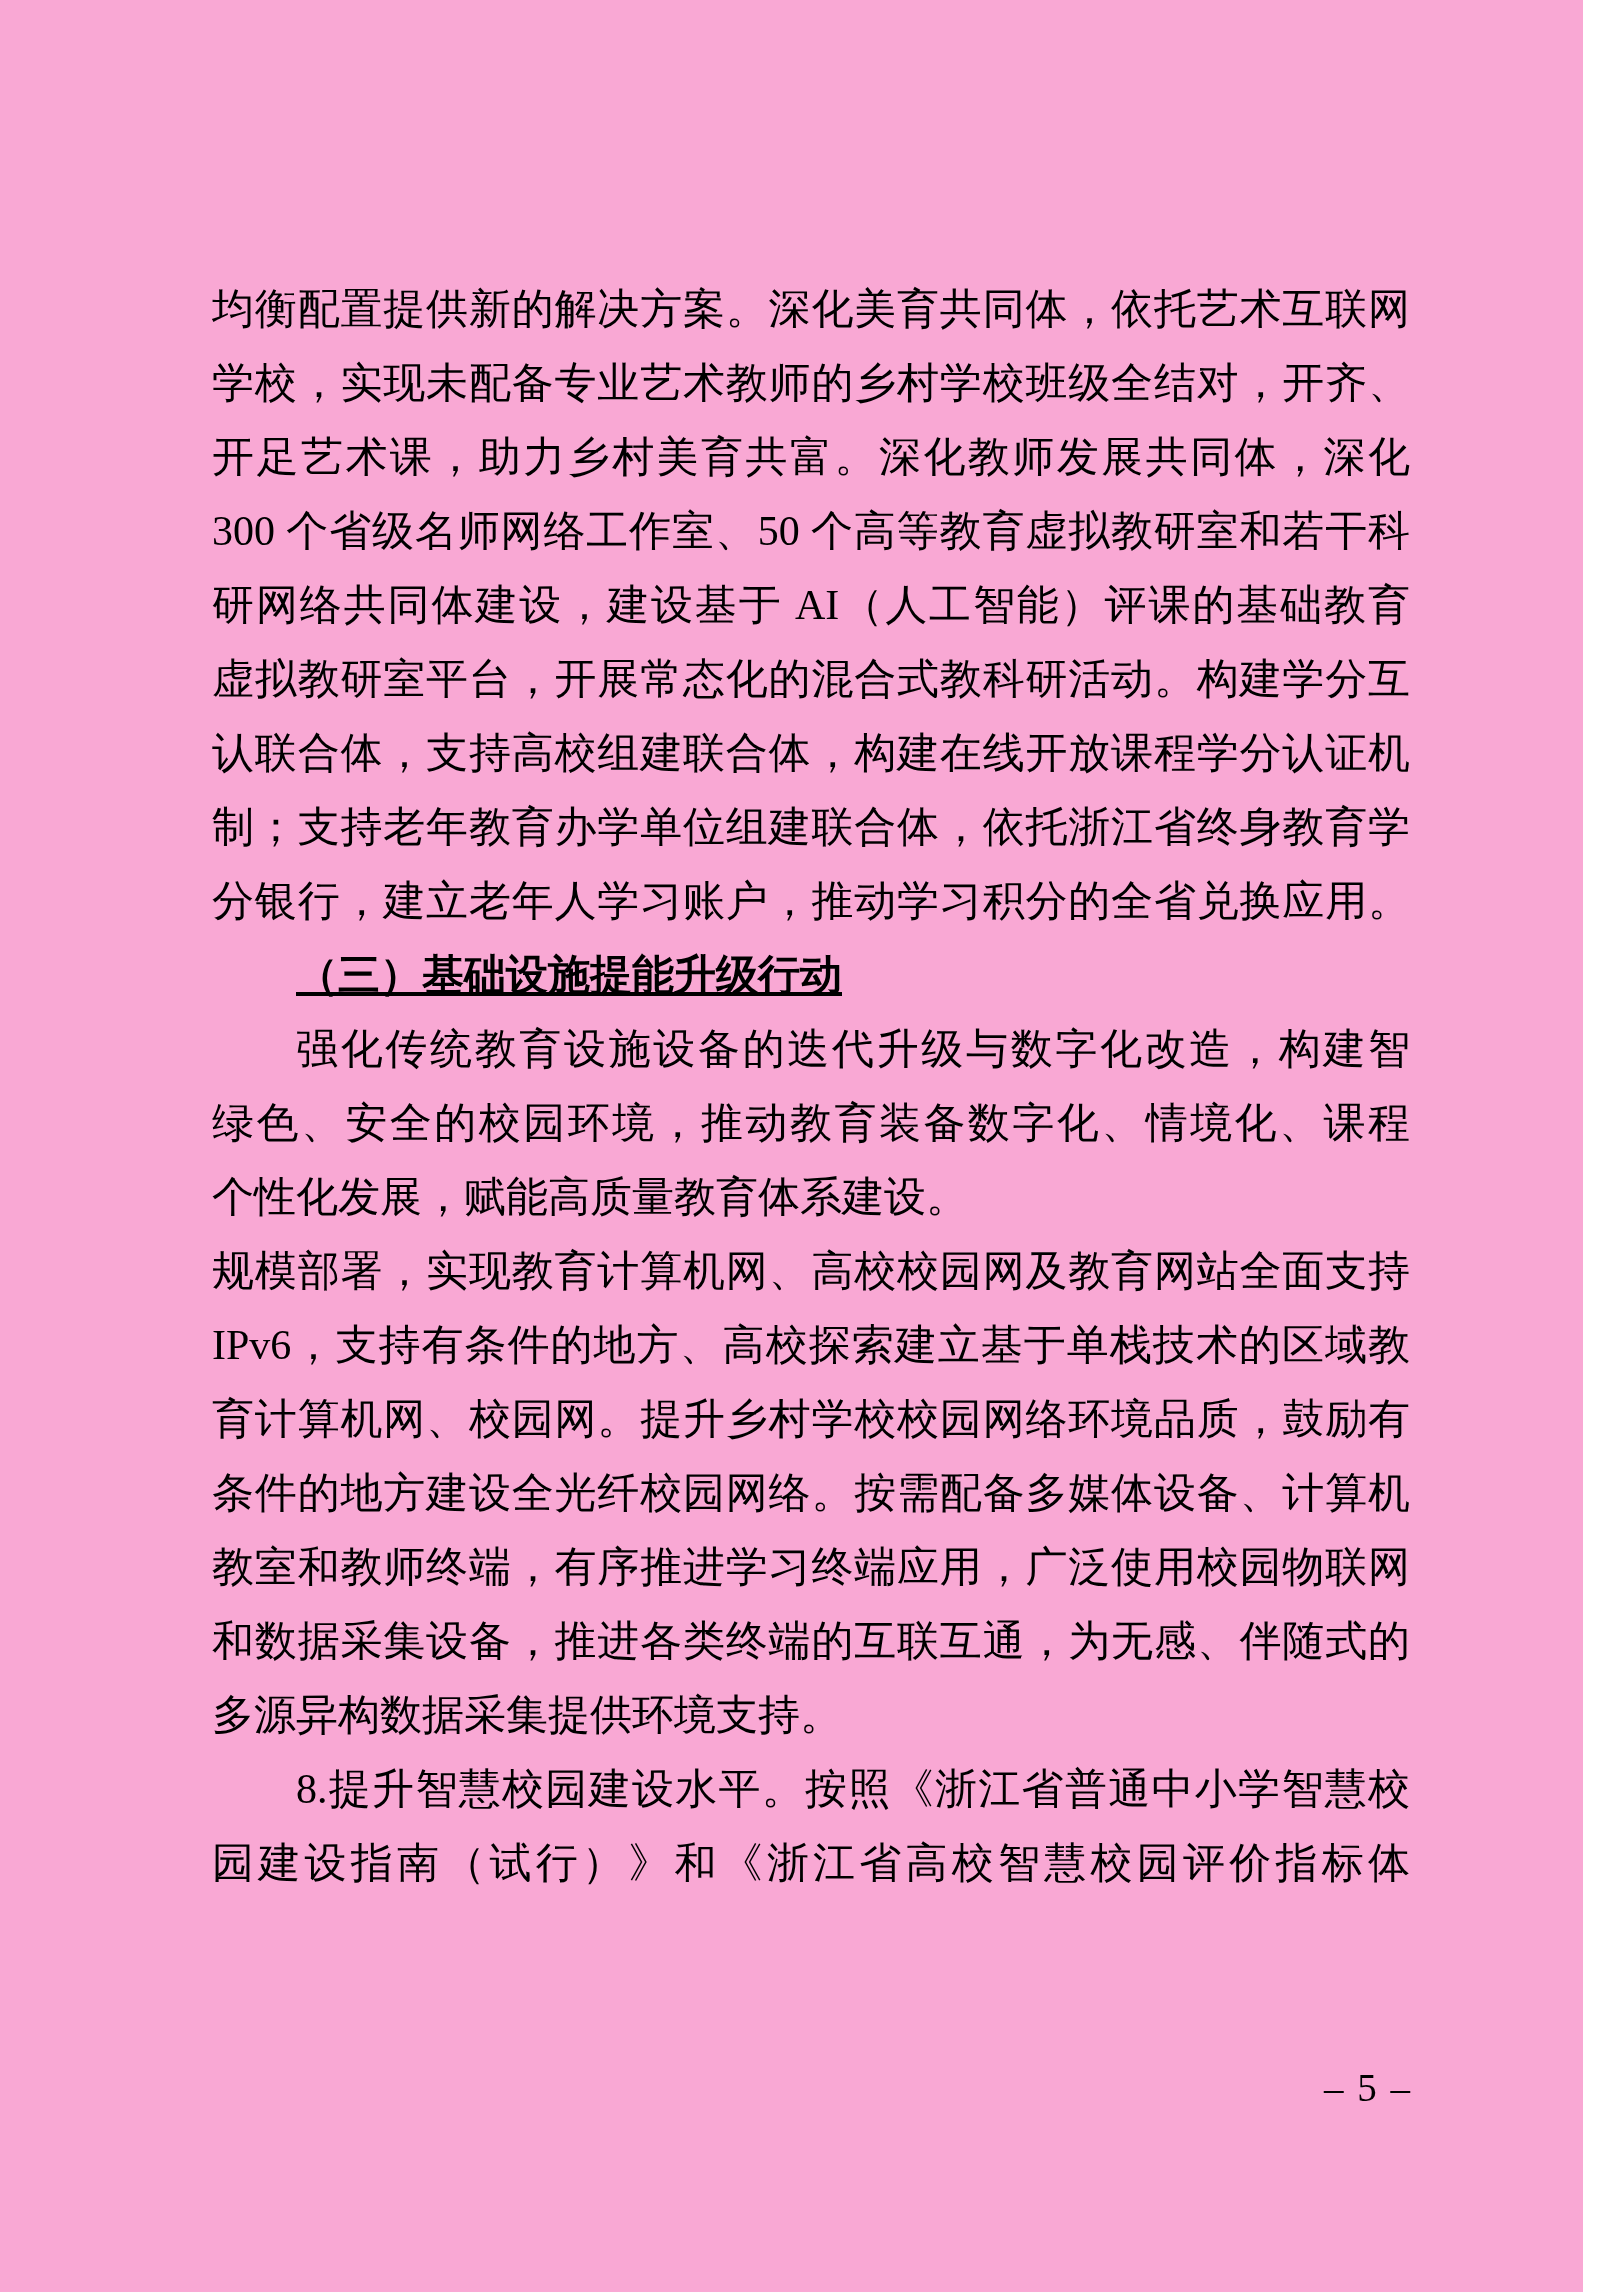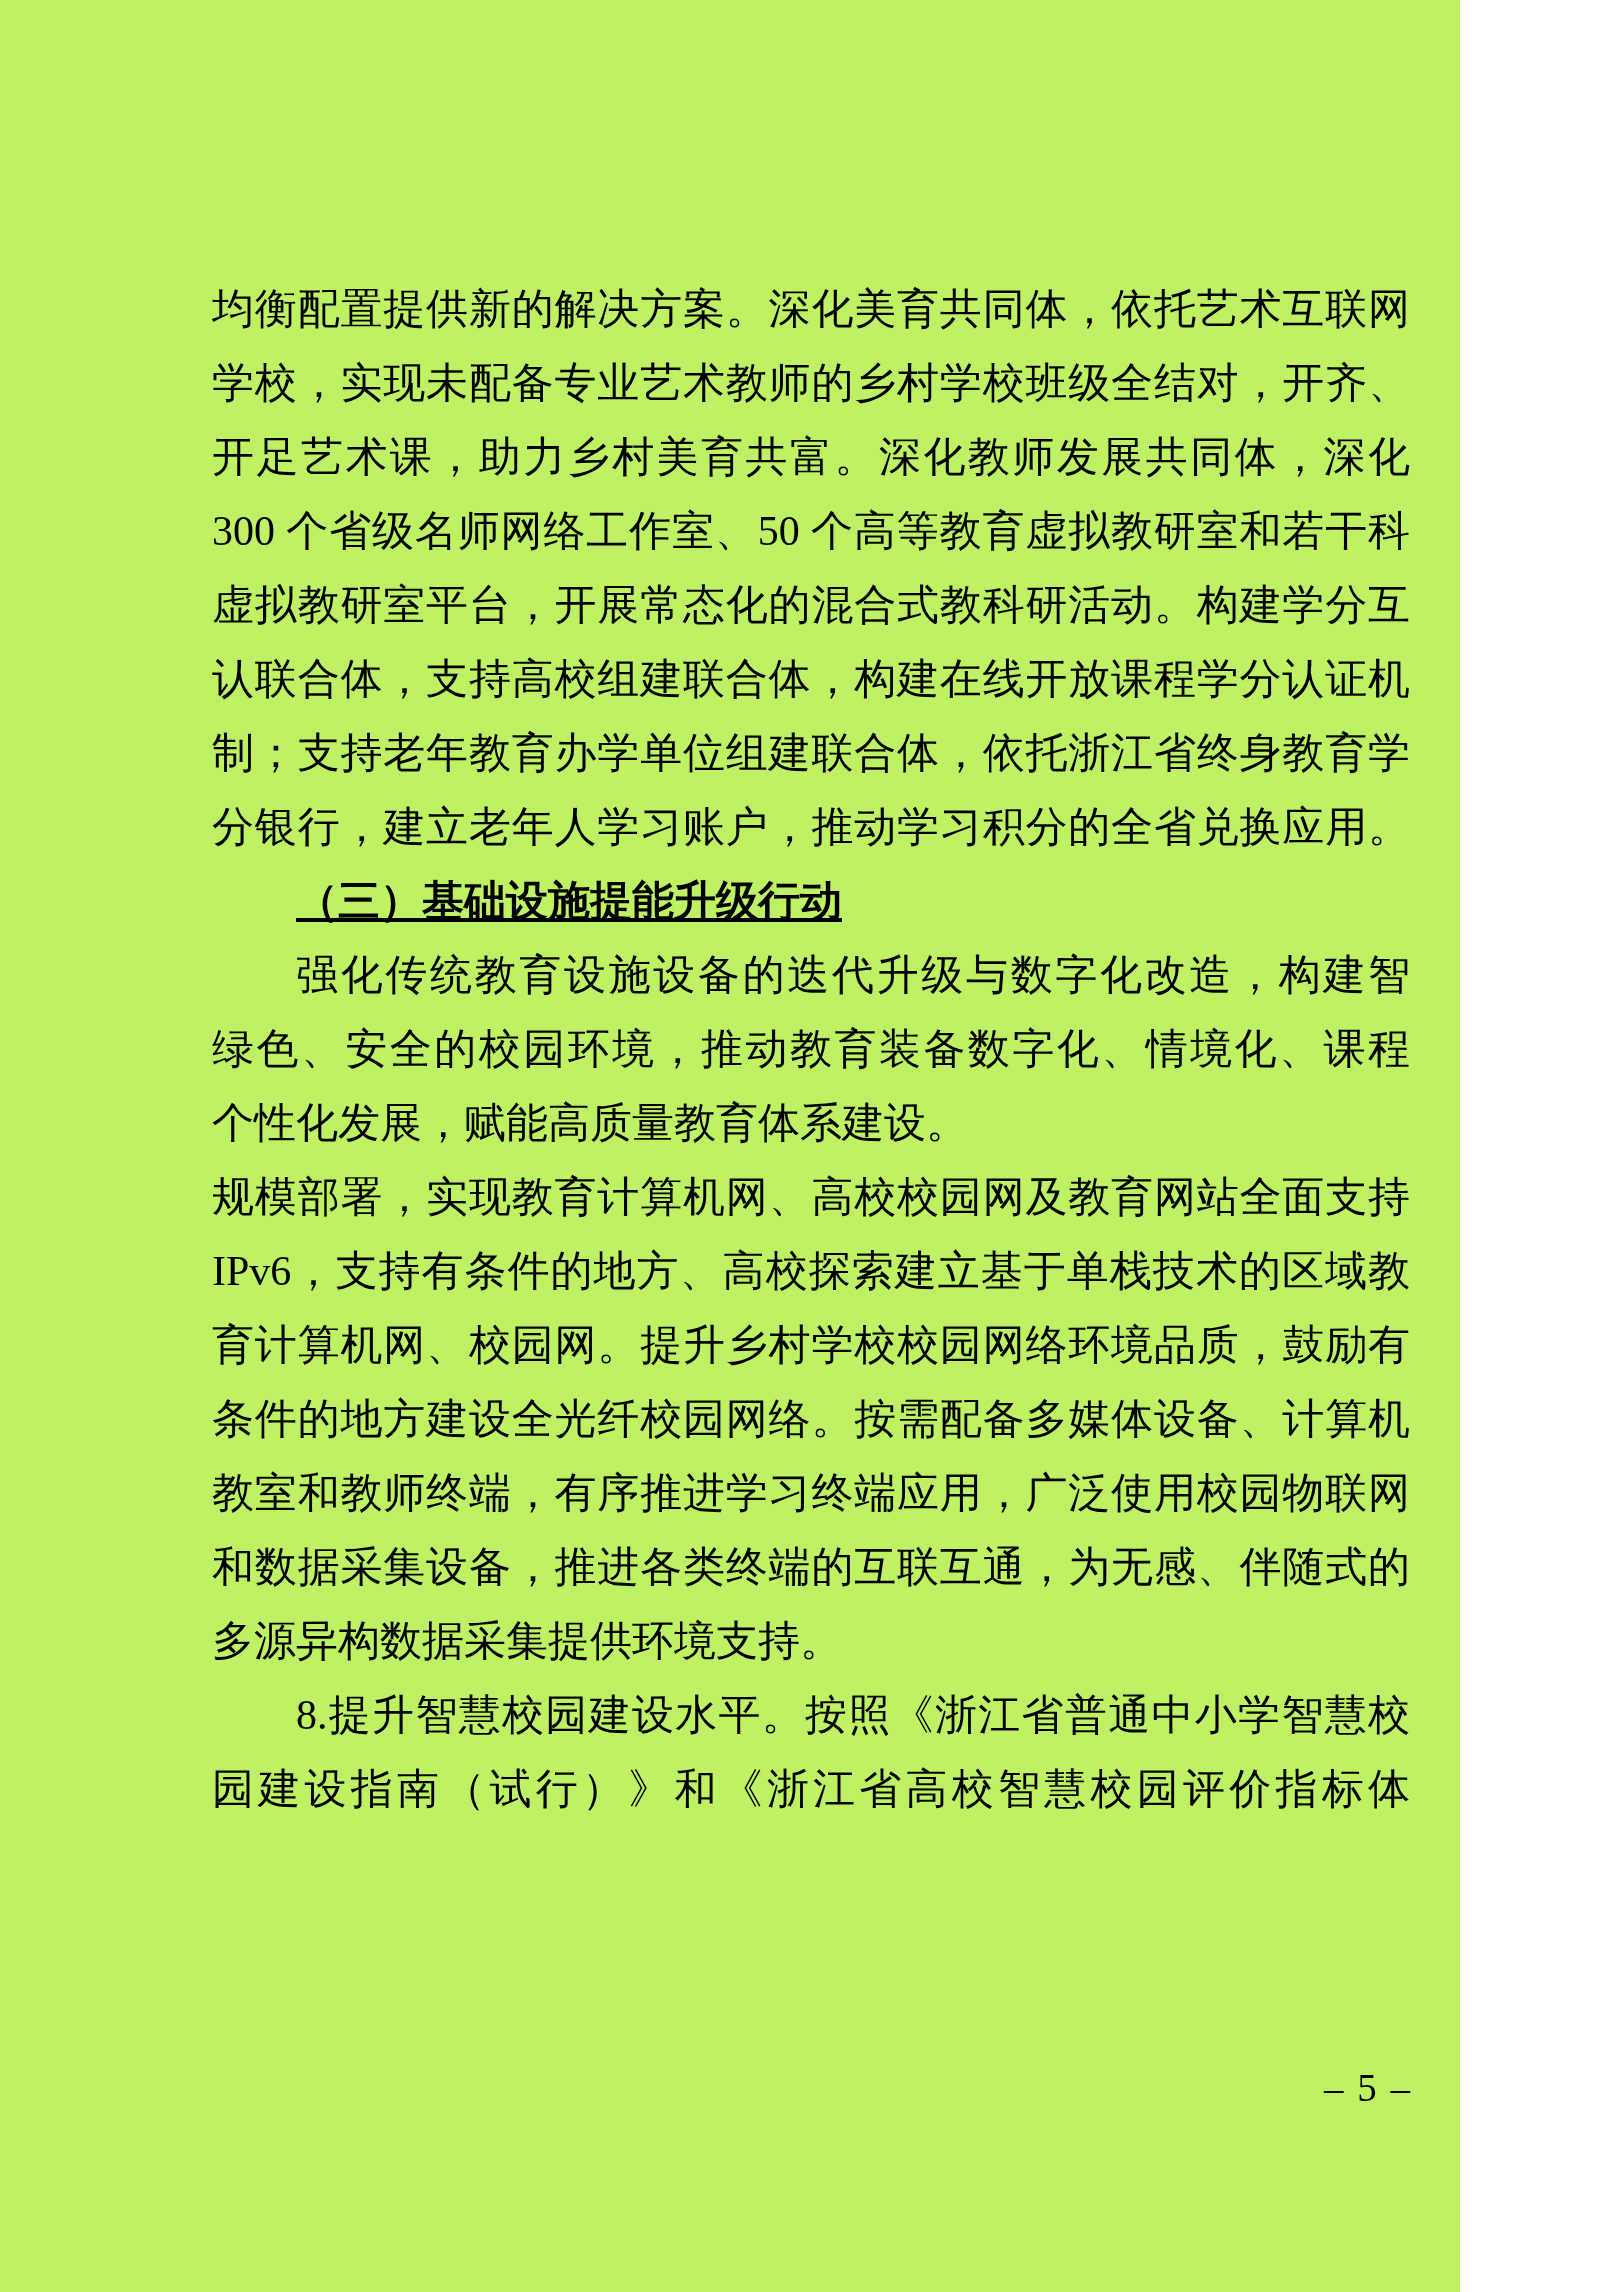--- a/index.html
+++ b/index.html
@@ -2,23 +2,23 @@
 <html><head>
 <meta charset="utf-8">
 <style>
   html, body {
     margin: 0;
     padding: 0;
     background: #ffffff;
   }
   .page {
     position: relative;
-    width: 1460px;
+    width: 1583px;
     height: 2293px;
-    background: #bef264;
+    background: #f9a8d4;
     overflow: hidden;
     font-family: "Liberation Serif", "DejaVu Serif", serif;
     color: #000000;
   }
   .doc-body {
     position: absolute;
     left: 212px;
     top: 272px;
     width: 1198px;
   }
@@ -59,20 +59,21 @@
 </style>
 </head>
 <body>
 
 <div class="page">
   <div class="doc-body">
     <div class="line">均衡配置提供新的解决方案。深化美育共同体，依托艺术互联网</div>
     <div class="line">学校，实现未配备专业艺术教师的乡村学校班级全结对，开齐、</div>
     <div class="line">开足艺术课，助力乡村美育共富。深化教师发展共同体，深化</div>
     <div class="line">300 个省级名师网络工作室、50 个高等教育虚拟教研室和若干科</div>
+    <div class="line">研网络共同体建设，建设基于 AI（人工智能）评课的基础教育</div>
     <div class="line">虚拟教研室平台，开展常态化的混合式教科研活动。构建学分互</div>
     <div class="line">认联合体，支持高校组建联合体，构建在线开放课程学分认证机</div>
     <div class="line">制；支持老年教育办学单位组建联合体，依托浙江省终身教育学</div>
     <div class="line">分银行，建立老年人学习账户，推动学习积分的全省兑换应用。</div>
     <div class="line heading">（三）基础设施提能升级行动</div>
     <div class="line indent">强化传统教育设施设备的迭代升级与数字化改造，构建智能、</div>
     <div class="line">绿色、安全的校园环境，推动教育装备数字化、情境化、课程化、</div>
     <div class="line last">个性化发展，赋能高质量教育体系建设。</div>
     <div class="line">规模部署，实现教育计算机网、高校校园网及教育网站全面支持</div>
     <div class="line">IPv6，支持有条件的地方、高校探索建立基于单栈技术的区域教</div>

